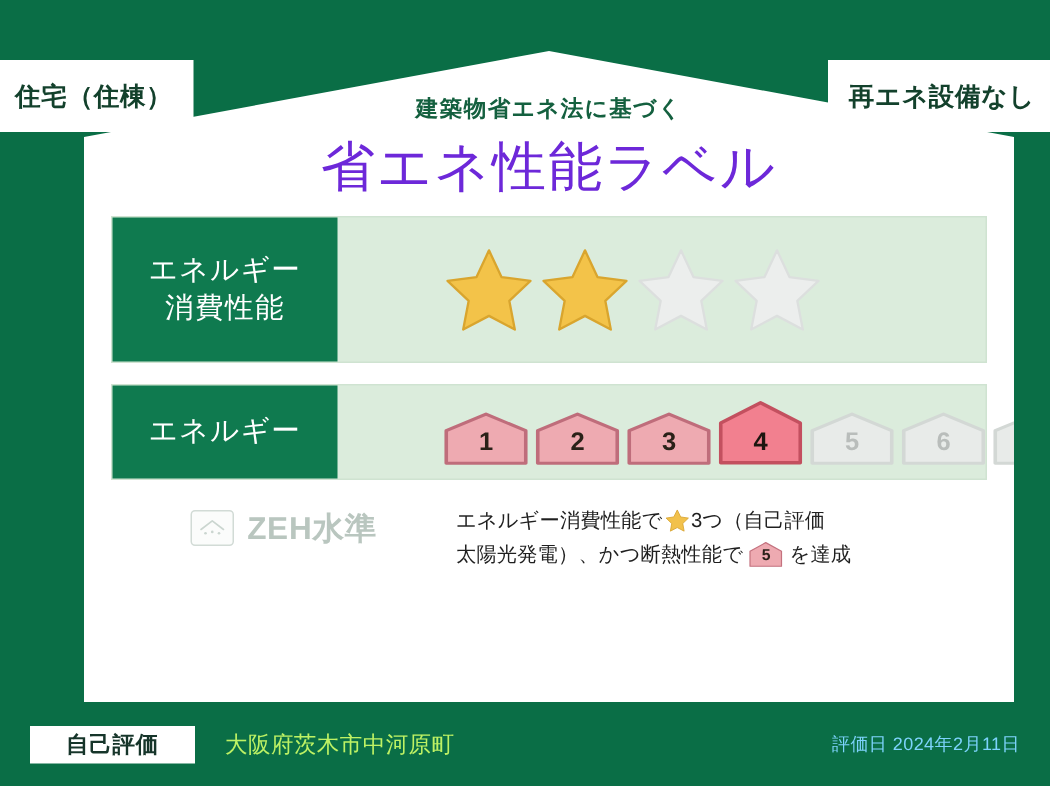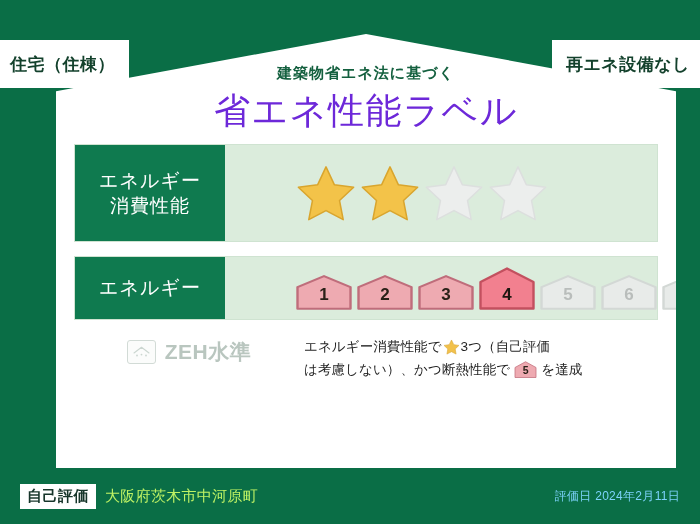--- a/index.html
+++ b/index.html
@@ -242,22 +242,22 @@
     align-items: center;
     padding: 0 20px;
     box-sizing: border-box;
   }
   .self-eval {
     background: #ffffff;
     color: #16352a;
     font-size: 15px;
     font-weight: bold;
     letter-spacing: 0.5px;
-    padding: 3px 7px;
-    margin-right: 9px;
+    padding: 3px 24px;
+    margin-right: 20px;
     white-space: nowrap;
   }
   .address {
     color: #bef264;
     font-size: 15px;
     letter-spacing: 0.3px;
     white-space: nowrap;
   }
   .eval-date {
     margin-left: auto;
@@ -393,21 +393,21 @@
           <div class="desc-line">
             <span>エネルギー消費性能で</span>
             <span class="inline-star">
               <svg viewBox="0 0 24 23" xmlns="http://www.w3.org/2000/svg">
                 <path d="M12 1.4 L15.3 8.1 L22.7 9.2 L17.3 14.4 L18.6 21.7 L12 18.3 L5.4 21.7 L6.7 14.4 L1.3 9.2 L8.7 8.1 Z" fill="#f2c14b" stroke="#d7a430" stroke-width="0.8" stroke-linejoin="round"></path>
               </svg>
             </span>
             <span>3つ（自己評価</span>
           </div>
           <div class="desc-line">
-            <span>は考慮しない）、かつ断熱性能で</span>
+            <span>太陽光発電）、かつ断熱性能で</span>
             <span class="inline-badge">
               <svg viewBox="0 0 46 34" preserveAspectRatio="none" xmlns="http://www.w3.org/2000/svg">
                 <path d="M2 33 L2 13 L23 1.5 L44 13 L44 33 Z" fill="#eeaab1" stroke="#c4727f" stroke-width="1.6" stroke-linejoin="round"></path>
               </svg>
               <span>5</span>
             </span>
             <span>を達成</span>
           </div>
         </div>
       </div>

